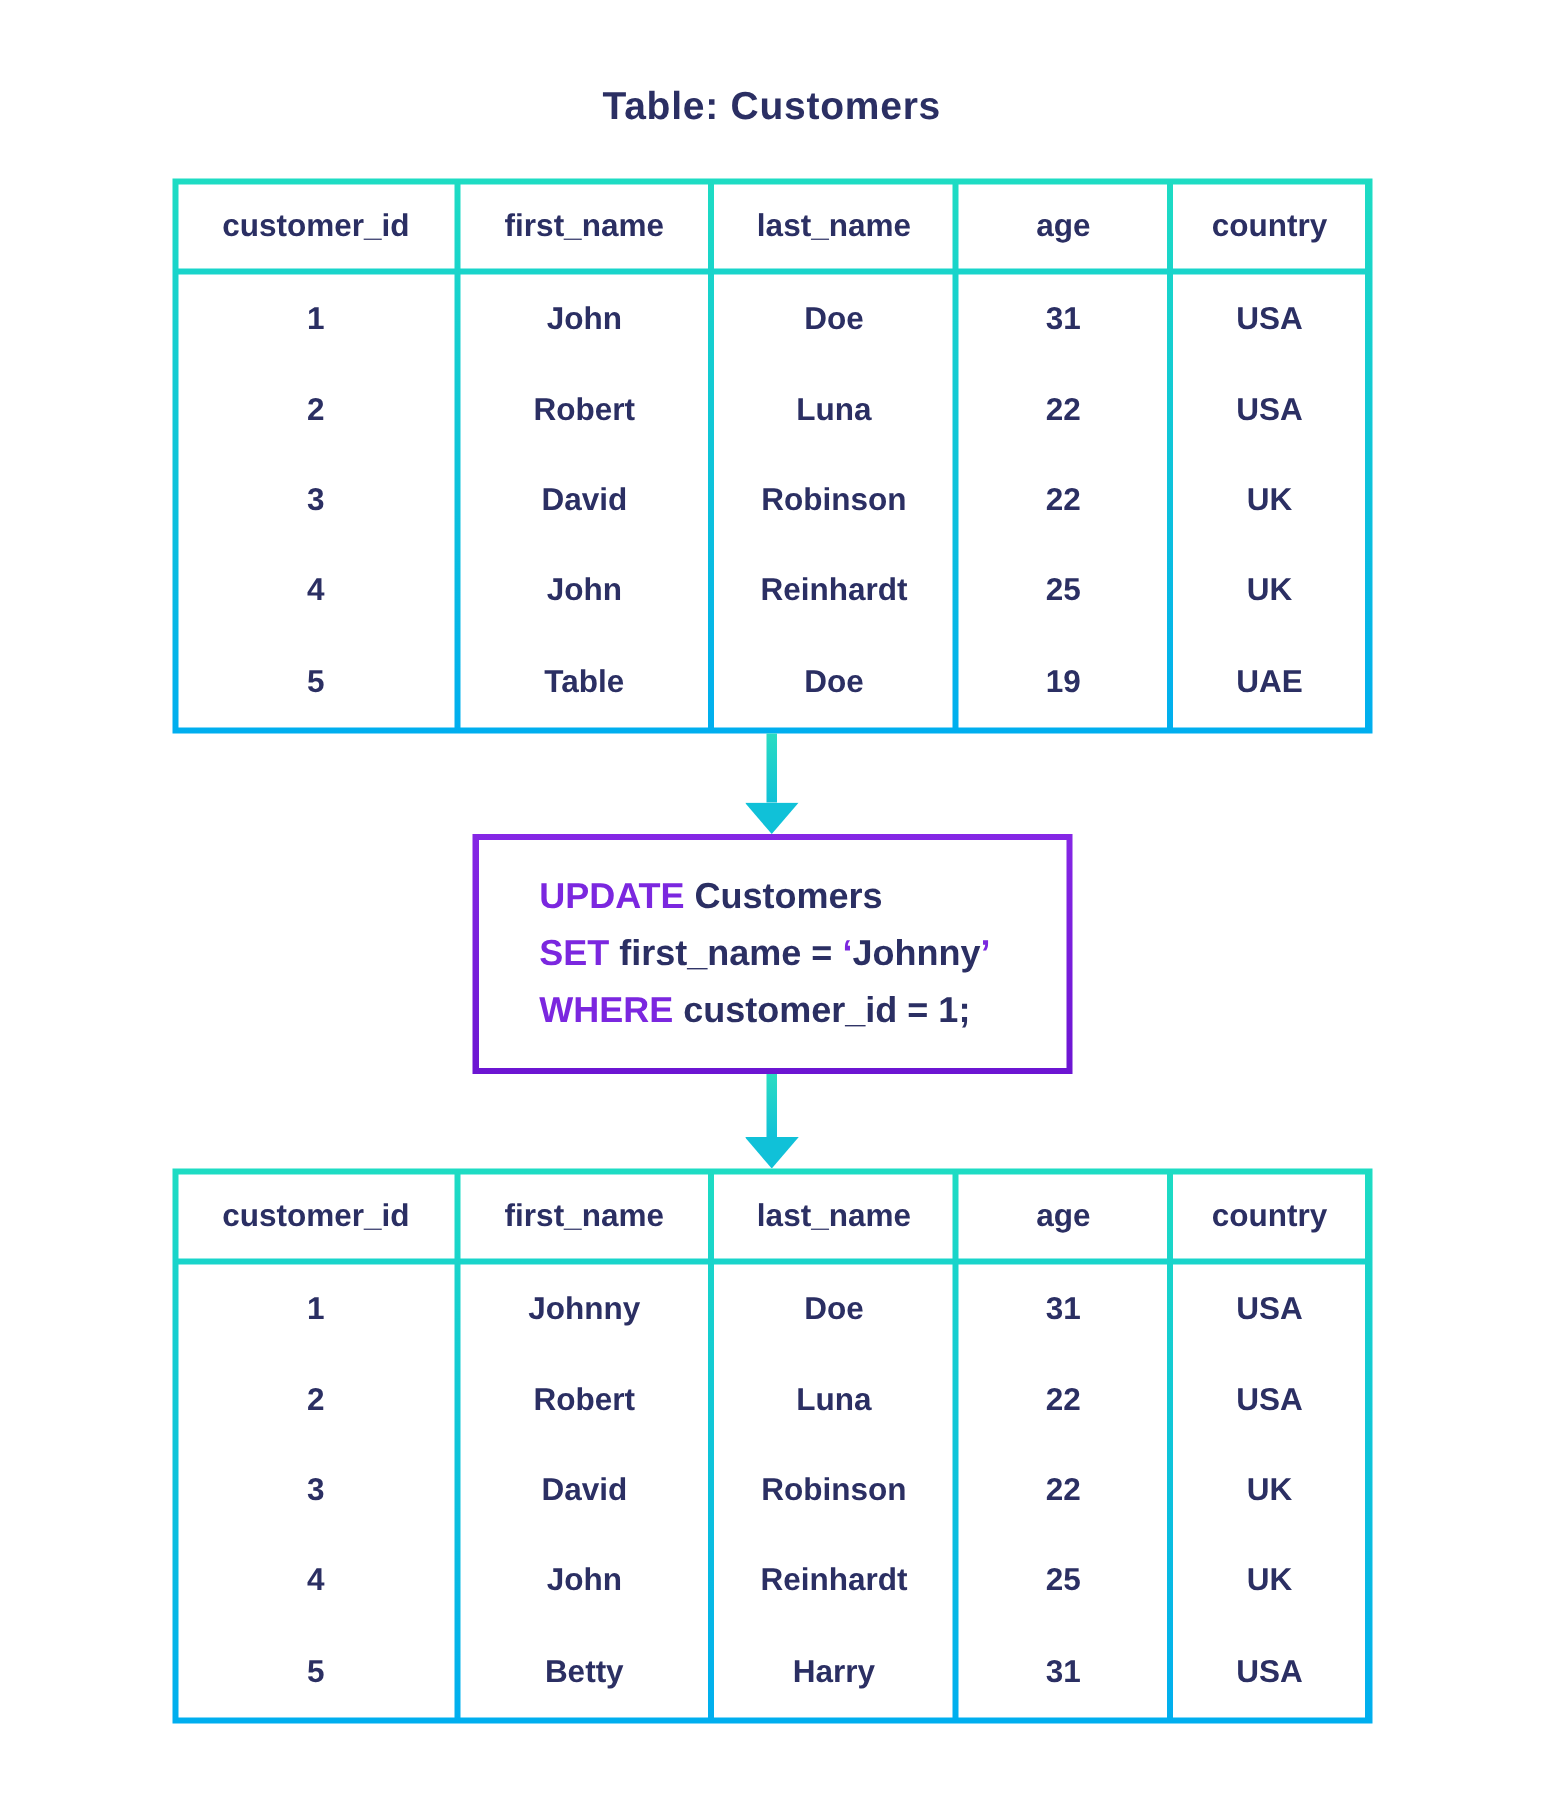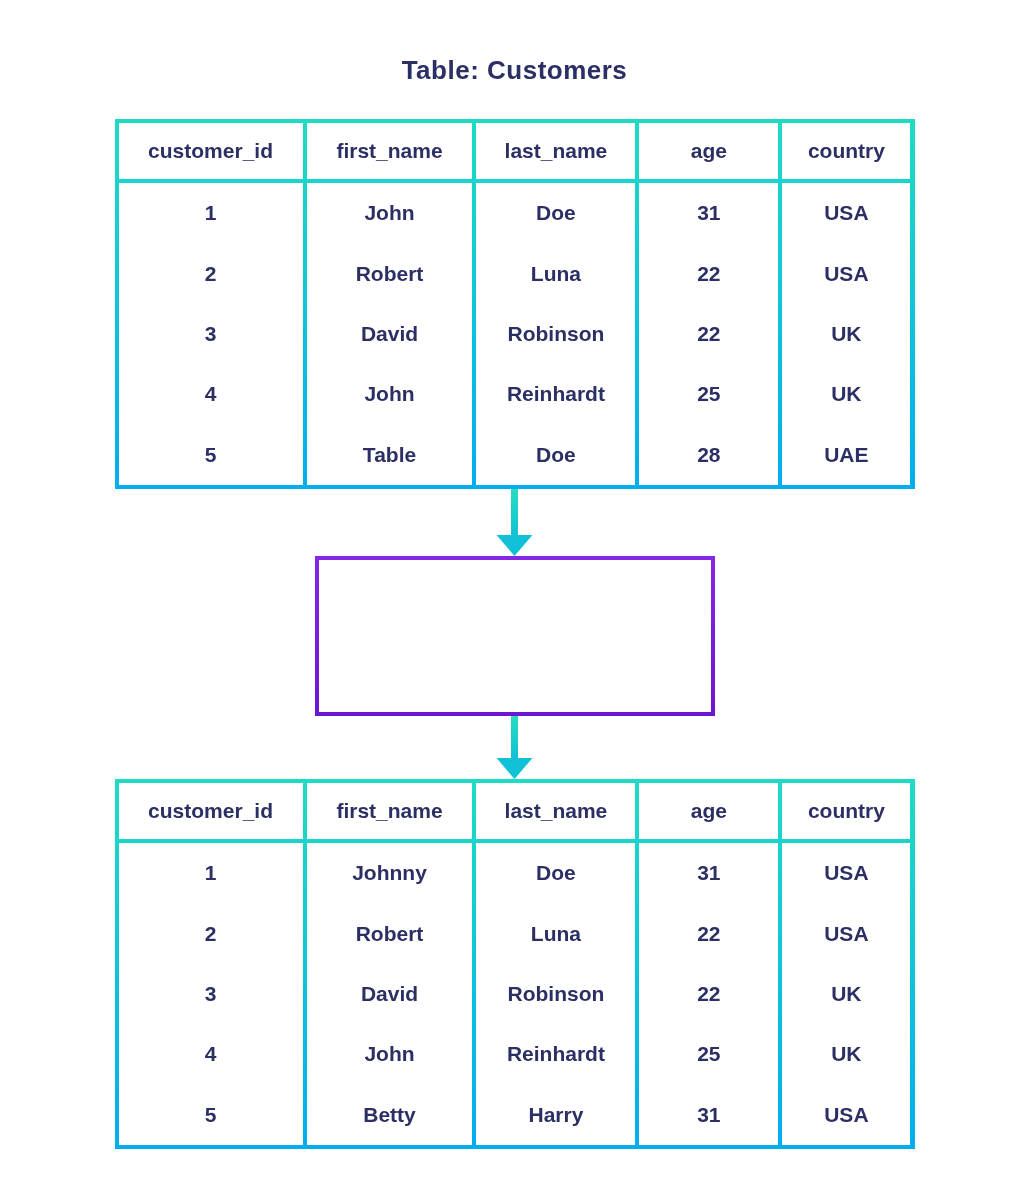--- a/index.html
+++ b/index.html
@@ -134,39 +134,42 @@
           <div>Luna</div>
           <div>Robinson</div>
           <div>Reinhardt</div>
           <div>Doe</div>
         </div>
         <div class="cell col-cell">
           <div>31</div>
           <div>22</div>
           <div>22</div>
           <div>25</div>
-          <div>28</div>
+          <div>19</div>
         </div>
         <div class="cell col-cell">
           <div>USA</div>
           <div>USA</div>
           <div>UK</div>
           <div>UK</div>
           <div>UAE</div>
         </div>
       </div>
   </div>
 
   <div class="arrow arrow-1">
     <div class="arrow-shaft"></div>
     <div class="arrow-head"></div>
   </div>
 
   <div class="sql-box">
     <div class="sql-code">
+        <div><span class="kw">UPDATE</span><span class="plain"> Customers</span></div>
+        <div><span class="kw">SET</span><span class="plain"> first_name = </span><span class="kw">‘</span><span class="plain">Johnny</span><span class="kw">’</span></div>
+        <div><span class="kw">WHERE</span><span class="plain"> customer_id = 1;</span></div>
       </div>
   </div>
 
   <div class="arrow arrow-2">
     <div class="arrow-shaft"></div>
     <div class="arrow-head"></div>
   </div>
 
   <div class="tbl">
     <div class="grid-row">

